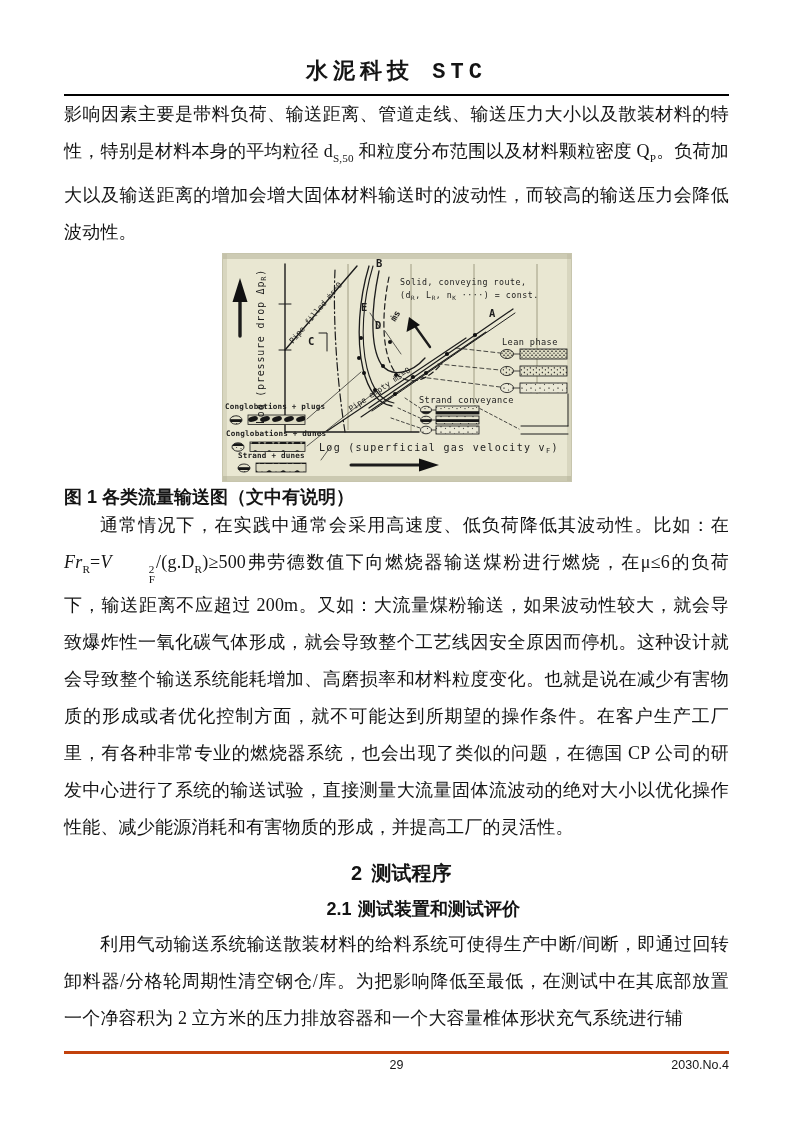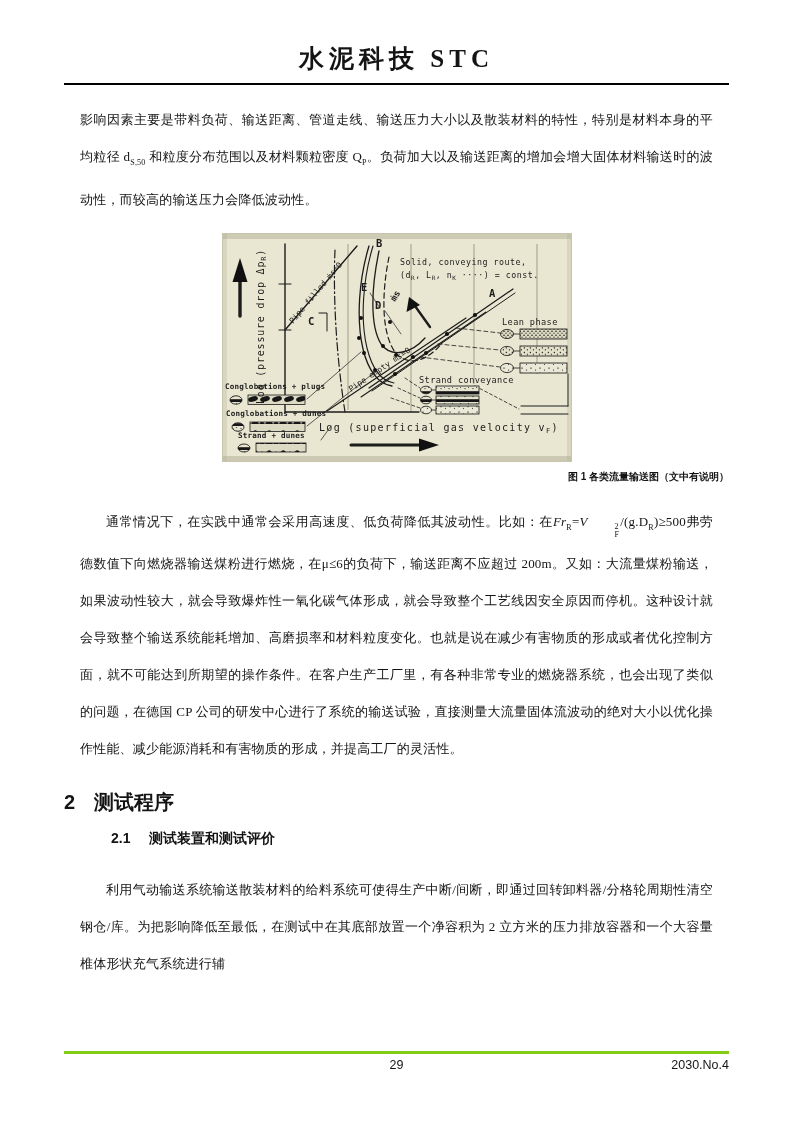--- a/index.html
+++ b/index.html
@@ -1,39 +1,39 @@
 <!DOCTYPE html>
 <html><head>
 <meta charset="utf-8">
 <style>
   html,body{margin:0;padding:0;background:#888;}
   .page{position:relative;width:793px;height:1122px;background:#ffffff;overflow:hidden;
         font-family:"Liberation Serif","DejaVu Serif",serif;color:#141414;}
   .inner{position:absolute;left:64px;right:64px;top:0;}
-  .journal-title{margin-top:42px;text-align:center;font-size:25px;font-weight:600;
-                 letter-spacing:5px;font-family:Liberation Serif, serif;}
+  .journal-title{margin-top:56px;text-align:center;font-size:22px;font-weight:600;
+                 letter-spacing:5px;font-family:Liberation Mono, monospace;}
   .header-rule{margin-top:8px;border-top:2.5px solid #000;height:0;}
-  p.body-text{margin:16px;font-size:13px;line-height:37px;text-align:justify;letter-spacing:0.2px;}
+  p.body-text{margin:0;font-size:18px;line-height:37px;text-align:justify;letter-spacing:0.2px;}
   .indent{text-indent:2em;}
   .mt4{margin-top:4px;} .mt6{margin-top:6px;}
   sub{font-size:0.62em;} sup{font-size:0.62em;}
   .formula i{}
   .supsub{display:inline-flex;flex-direction:column;align-items:flex-start;font-size:0.62em;
           line-height:0.95;vertical-align:-0.45em;margin:0 1px;}
   .supsub sup,.supsub sub{font-size:1em;line-height:0.95;}
   .figure-wrap{width:348px;height:227px;margin:3px auto 0;position:relative;
                box-shadow:0 0 0 1px #c7c5ad;}
-  .caption{margin-top:6px;text-align:right;font-size:10px;font-weight:700;line-height:20px;
+  .caption{margin-top:6px;text-align:left;font-size:18px;font-weight:700;line-height:20px;
            font-family:"Liberation Sans","DejaVu Sans",sans-serif;}
-  h2.sec,h3.sec{margin:0;font-family:"Liberation Sans","DejaVu Sans",sans-serif;font-weight:700;}
+  h2.sec,h3.sec{margin:0;font-family:"Liberation Sans","DejaVu Sans",sans-serif;font-weight:700;text-align:center;}
   h2.sec{margin-top:8px;font-size:20px;line-height:38px;}
-  h3.sec{font-size:14px;line-height:34px;margin-left:47px;}
+  h3.sec{font-size:18px;line-height:34px;margin-left:47px;}
   h2.sec .num{display:inline-block;min-width:30px;}
   h3.sec .num{display:inline-block;min-width:38px;}
-  .footer{position:absolute;left:64px;right:64px;top:1051px;border-top:3px solid #84cc16;
+  .footer{position:absolute;left:64px;right:64px;top:1051px;border-top:3px solid #c2410c;
           font-family:"Liberation Sans","DejaVu Sans",sans-serif;font-size:12.5px;height:26px;}
   .page-num{position:absolute;left:50%;transform:translateX(-50%);top:4px;}
   .issue{position:absolute;right:0;top:4px;}
   .ft{font-family:"DejaVu Sans Mono","Liberation Mono",monospace;}
 </style>
 </head>
 <body>
 
 <div class="page">
   <div class="inner">

